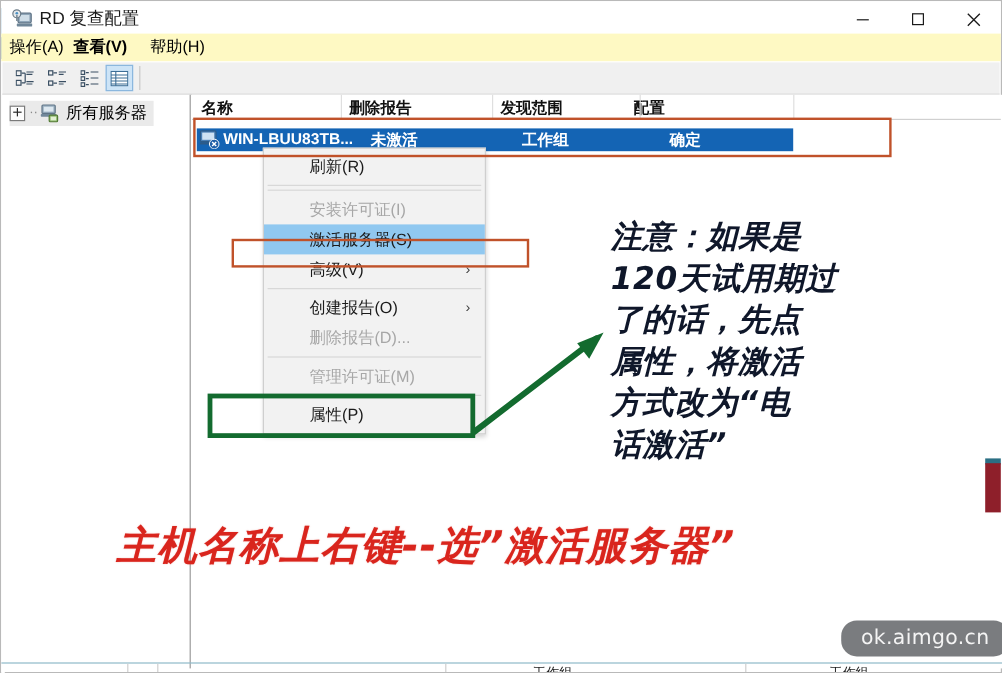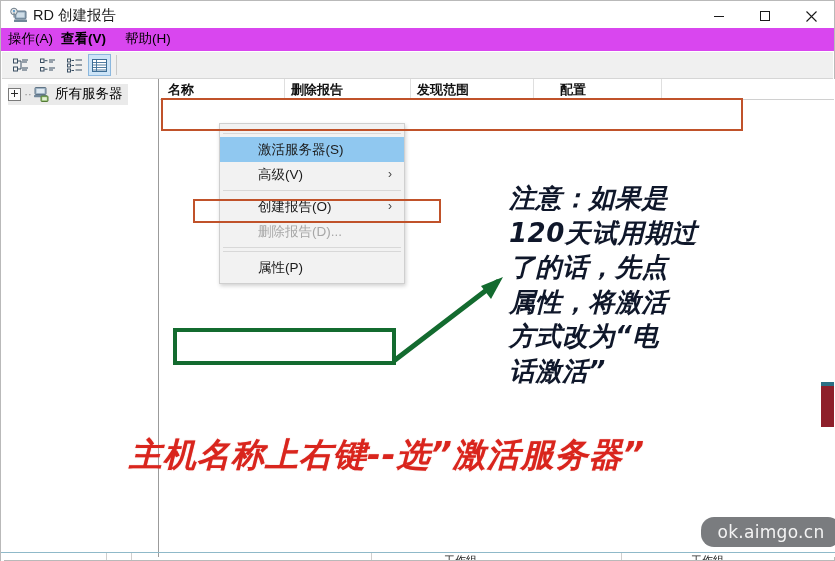--- a/index.html
+++ b/index.html
@@ -57,21 +57,21 @@
   }
   #btn-min  { left: 695px; }
   #btn-max  { left: 741px; }
   #btn-close{ left: 787px; }
   .win-btn svg { display:block; }
 
   
   #menu-bar {
     position: absolute; left: 0; top: 27px;
     width: 833px; height: 23px;
-    background: #d946ef;
+    background: #fef9c3;
   }
   .menu-item {
     position: absolute; top: 2px;
     font-size: 13.5px; color: #000000;
     white-space: nowrap;
     cursor: default;
   }
   #menu-0 { left: 7px; }
   #menu-1 { left: 60px; font-weight: bold; }
   #menu-2 { left: 124px; }
@@ -241,21 +241,20 @@
     position: absolute; left: 96px; top: 432px;
     z-index: 32;
     font-family: "DejaVu Sans", sans-serif;
     font-size: 33px;
     font-weight: bold;
     font-style: italic;
     color: #d9251d;
     letter-spacing: 1px;
     white-space: nowrap;
     text-shadow: 0 0 1px rgba(217,37,29,0.5);
-    margin-left: 32px;
   }
 
   
   #edge-red {
     position: absolute; right: 0; top: 385px;
     width: 13px; height: 41px;
     background: #8e1f2a;
     z-index: 5;
   }
   #edge-teal {
@@ -312,21 +311,21 @@
     <span id="title-icon">
       <svg width="17" height="17" viewBox="0 0 17 17">
         <rect x="5" y="4" width="11" height="8" rx="1" fill="#8fa6b8" stroke="#5d7285" stroke-width="1"></rect>
         <rect x="6.5" y="5.5" width="8" height="5" fill="#cfdde7"></rect>
         <rect x="4" y="12.5" width="13" height="2.5" rx="0.6" fill="#6f8698"></rect>
         <circle cx="4" cy="4.5" r="3.3" fill="#e5e8ea" stroke="#6d7c88" stroke-width="1"></circle>
         <rect x="3.4" y="5.5" width="1.3" height="5" fill="#7b8a95"></rect>
         <circle cx="4" cy="4" r="1.1" fill="#4a90c2"></circle>
       </svg>
     </span>
-    <span id="title-text">RD 创建报告</span>
+    <span id="title-text">RD 复查配置</span>
 
     <button class="win-btn" id="btn-min">
       <svg width="12" height="12" viewBox="0 0 12 12">
         <rect x="1" y="6" width="10" height="1" fill="#1a1a1a"></rect>
       </svg>
     </button>
     <button class="win-btn" id="btn-max">
       <svg width="12" height="12" viewBox="0 0 12 12">
         <rect x="1.5" y="1.5" width="9" height="9" fill="none" stroke="#1a1a1a" stroke-width="1"></rect>
       </svg>
@@ -396,44 +395,62 @@
       <span id="tree-label">所有服务器</span>
     </div>
   </div>
 
   <div id="list-pane">
 
     <div id="list-header">
       <span class="col-head" style="left:8px">名称</span>
       <span class="col-head" style="left:131px">删除报告</span>
       <span class="col-head" style="left:257px">发现范围</span>
-      <span class="col-head" style="left:400px">配置</span>
+      <span class="col-head" style="left:368px">配置</span>
       <span class="col-sep" style="left:124px"></span>
       <span class="col-sep" style="left:250px"></span>
       <span class="col-sep" style="left:373px"></span>
       <span class="col-sep" style="left:501px"></span>
     </div>
 
+    <div id="row-selected">
+      <span id="row-icon">
+        <svg width="18" height="16" viewBox="0 0 18 16">
+          <rect x="1" y="1" width="13" height="9" rx="1" fill="#4a7fb5" stroke="#2d5b88" stroke-width="1"></rect>
+          <rect x="2.5" y="2.5" width="10" height="6" fill="#cfe2f3"></rect>
+          <rect x="0.5" y="10.5" width="14" height="2" rx="0.5" fill="#2d5b88"></rect>
+          <circle cx="12.5" cy="12" r="4" fill="#1f5fa8" stroke="#ffffff" stroke-width="0.8"></circle>
+          <path d="M10.8 10.3 L14.2 13.7 M14.2 10.3 L10.8 13.7" stroke="#ffffff" stroke-width="1.2"></path>
+        </svg>
+      </span>
+      <span class="cell" style="left:22px">WIN-LBUU83TB...</span>
+      <span class="cell" style="left:145px">未激活</span>
+      <span class="cell" style="left:271px">工作组</span>
+      <span class="cell" style="left:394px">确定</span>
+    </div>
   </div>
 
   <div id="context-menu">
+    <div class="cm-item">刷新(R)</div>
     <div class="cm-sep"></div>
     <div class="cm-sep"></div>
+    <div class="cm-item disabled">安装许可证(I)</div>
     <div class="cm-item highlight">激活服务器(S)</div>
     <div class="cm-item">
       <span>高级(V)</span>
       <span class="cm-arrow">›</span>
     </div>
     <div class="cm-sep"></div>
     <div class="cm-item">
       <span>创建报告(O)</span>
       <span class="cm-arrow">›</span>
     </div>
     <div class="cm-item disabled">删除报告(D)...</div>
     <div class="cm-sep"></div>
+    <div class="cm-item disabled">管理许可证(M)</div>
     <div class="cm-sep"></div>
     <div class="cm-item">属性(P)</div>
   </div>
 
   <div class="ann-box" id="box-row"></div>
   <div class="ann-box" id="box-activate"></div>
   <div class="ann-box" id="box-props"></div>
 
   <svg id="arrow-svg" viewBox="0 0 200 110">
     <path d="M14 104 L116 26" stroke="#136b2f" stroke-width="5" fill="none" stroke-linecap="round"></path>

